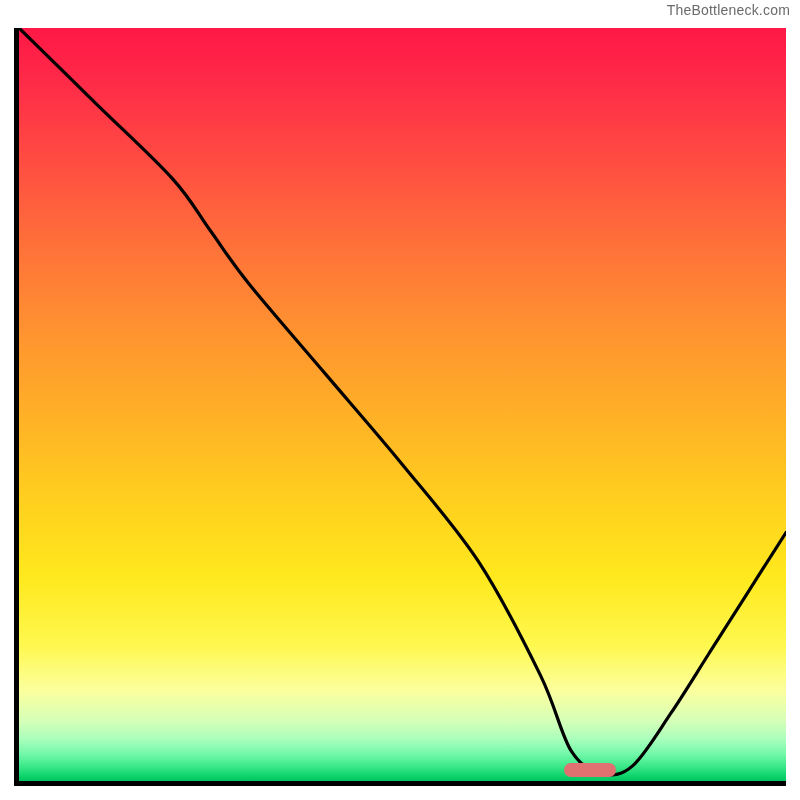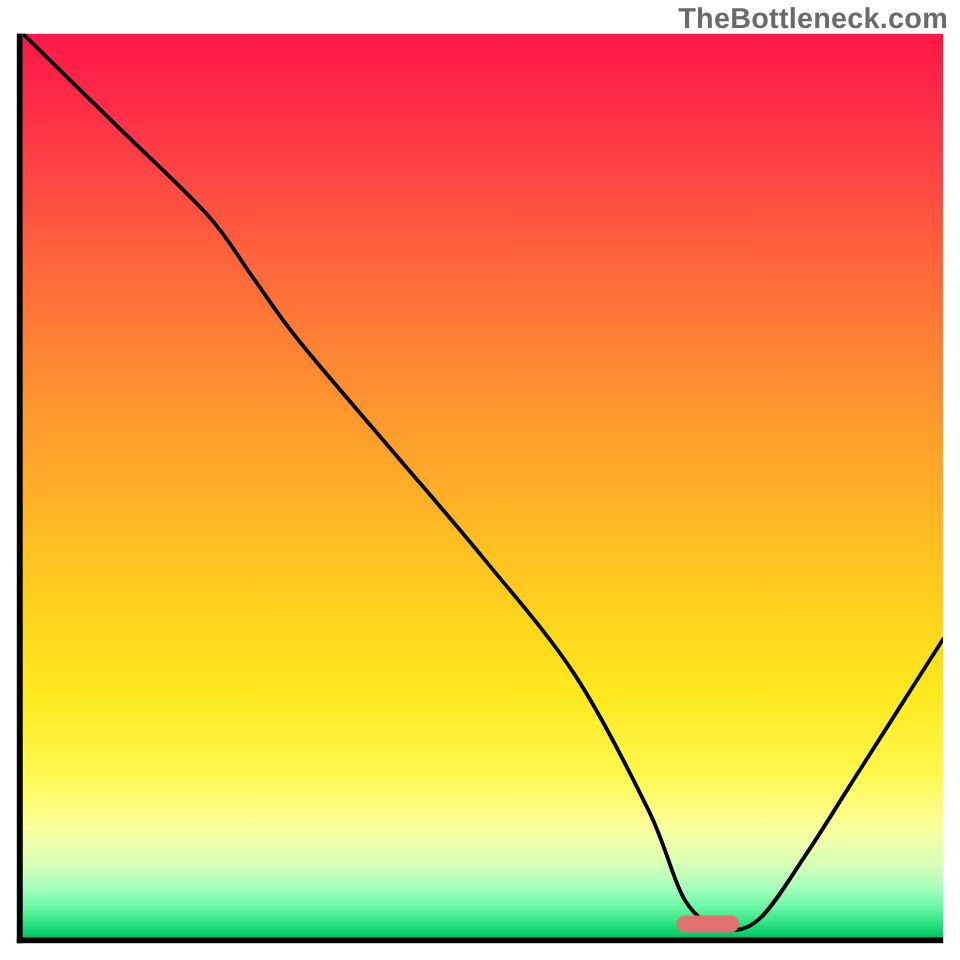--- a/index.html
+++ b/index.html
@@ -13,22 +13,22 @@
   }
   .container {
     position: relative;
     width: 800px;
     height: 800px;
   }
   .watermark {
     position: absolute;
     top: 2px;
     right: 10px;
-    font-size: 24px;
-    font-weight: 700;
+    font-size: 14px;
+    font-weight: 400;
     color: #6a6a6a;
     letter-spacing: 0.2px;
   }
   .plot {
     position: absolute;
     left: 14px;
     top: 28px;
     width: 772px;
     height: 758px;
     box-sizing: border-box;

